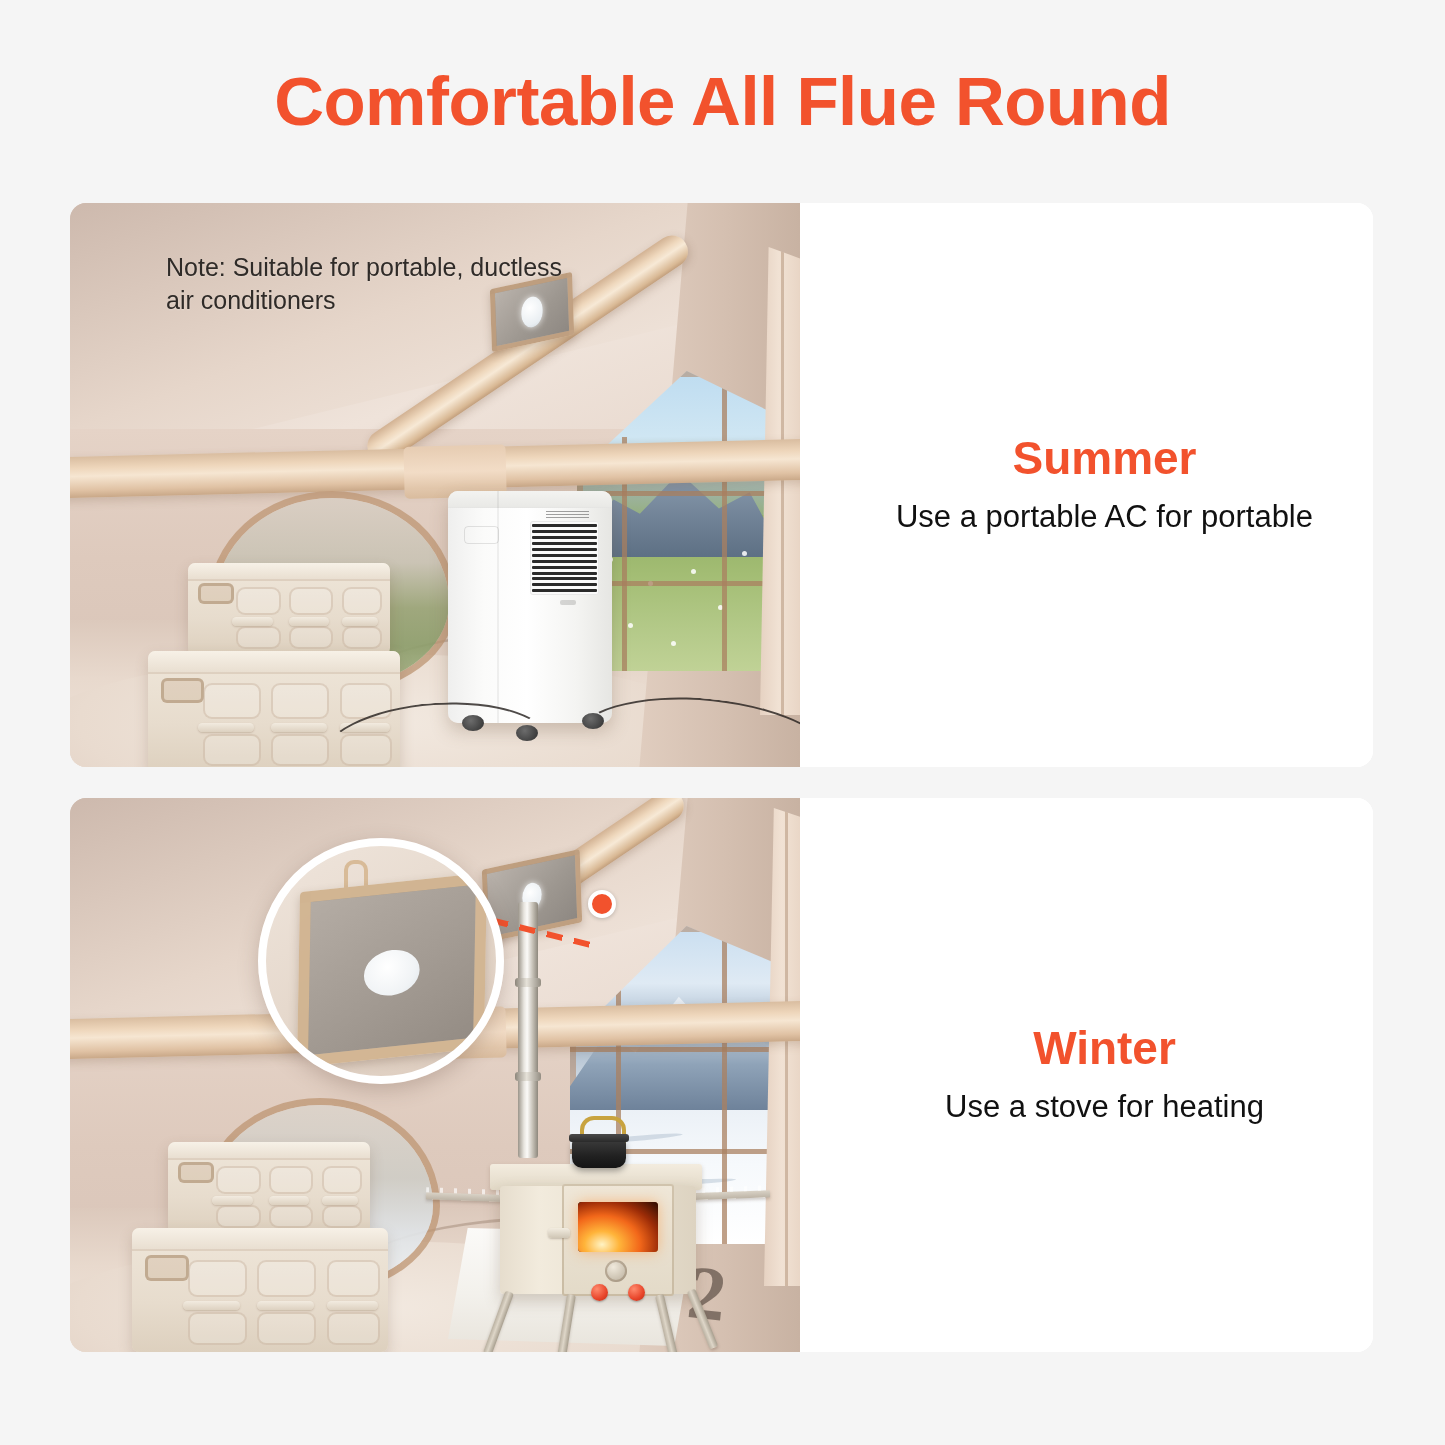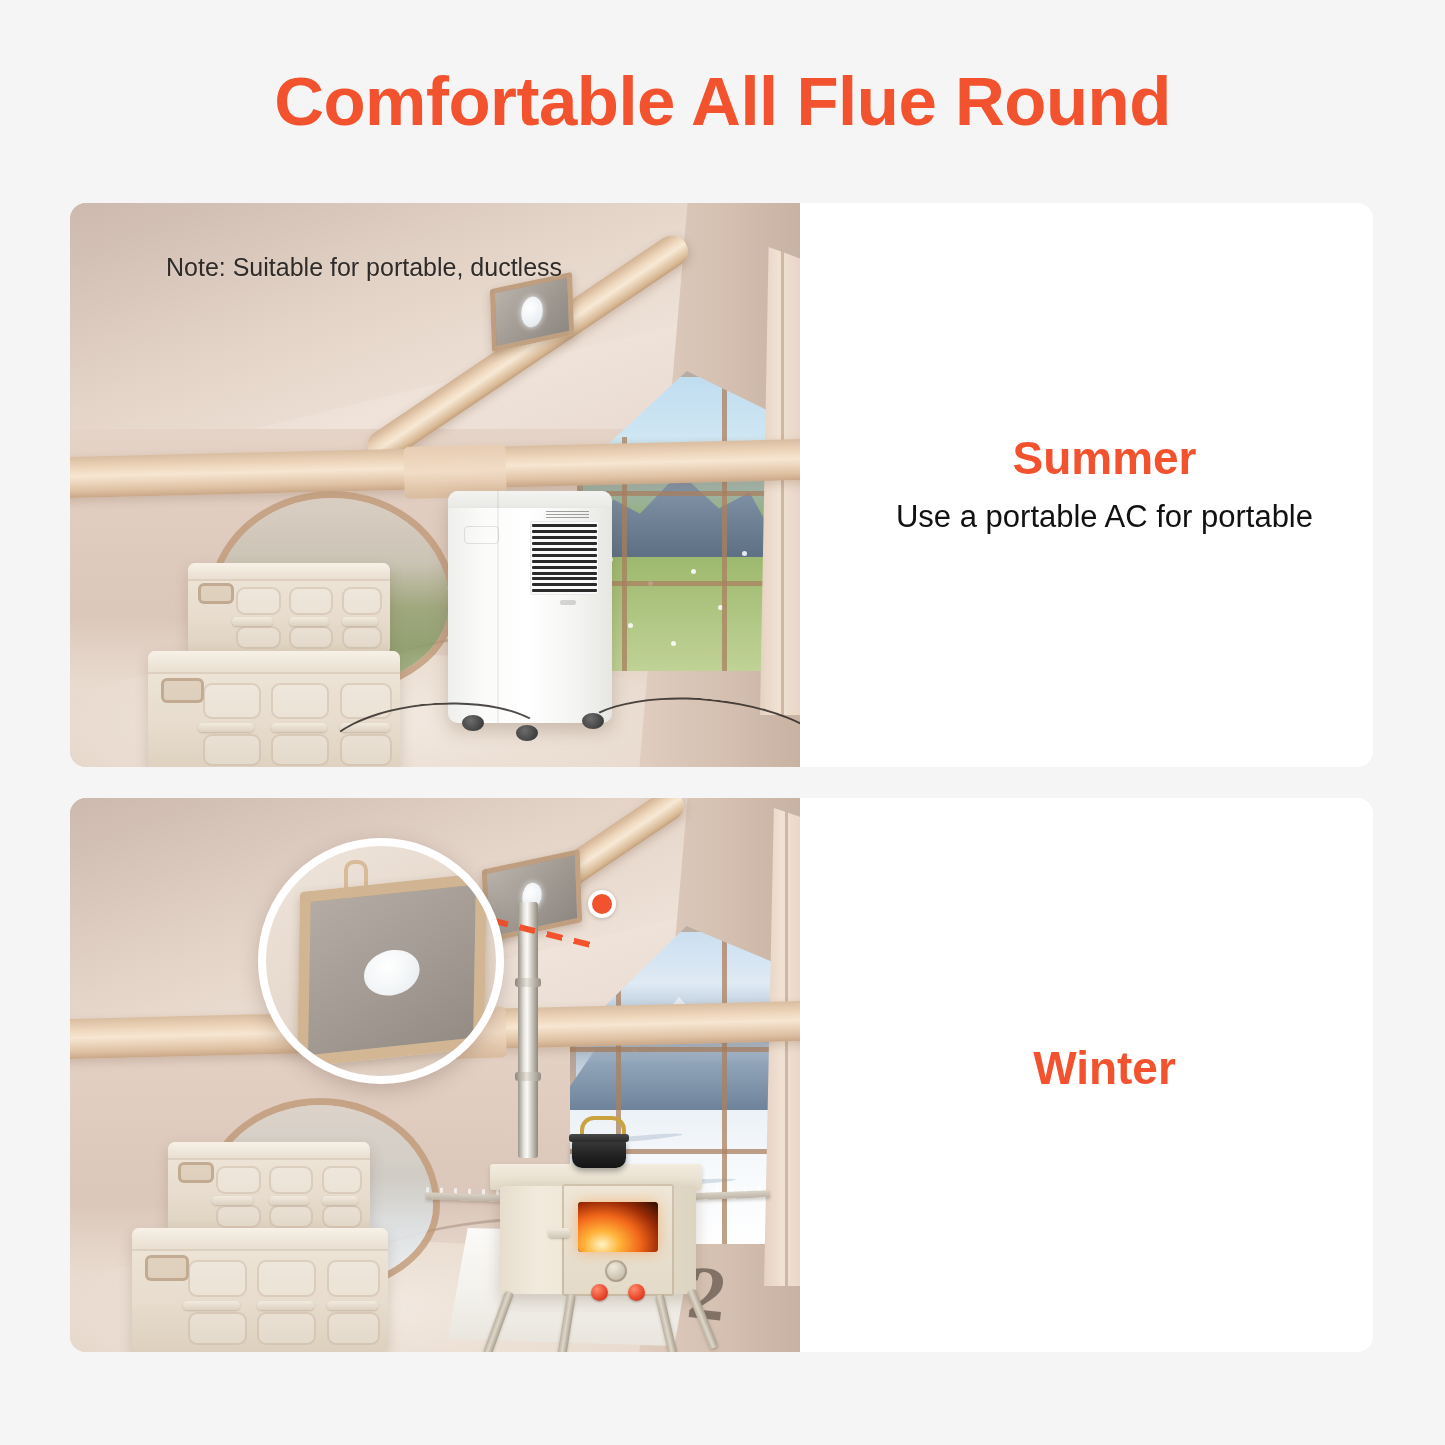--- a/index.html
+++ b/index.html
@@ -507,20 +507,21 @@
       <div class="caster" style="left:392px;top:512px;"></div>
       <div class="caster" style="left:446px;top:522px;"></div>
       <div class="caster" style="left:512px;top:510px;"></div>
 
       <div class="cable" style="left:250px;top:500px;width:230px;height:96px;transform:rotate(-4deg);"></div>
       <div class="cable" style="left:500px;top:496px;width:270px;height:110px;transform:rotate(6deg);"></div>
     </div>
 
     <div class="note">
       <div>Note: Suitable for portable, ductless</div>
+      <div>air conditioners</div>
     </div>
   </div>
 
   <div class="copy">
     <div class="season">Summer</div>
     <div class="season-sub">Use a portable AC for portable</div>
   </div>
 </div>
 
 <div class="card" id="card-winter">
@@ -635,14 +636,15 @@
         <div class="mag-tab"></div>
         <div class="mag-patch">
           <div class="hole"></div>
         </div>
       </div>
     </div>
   </div>
 
   <div class="copy">
     <div class="season">Winter</div>
+    <div class="season-sub">Use a stove for heating</div>
   </div>
 </div>
 
 </body></html>

